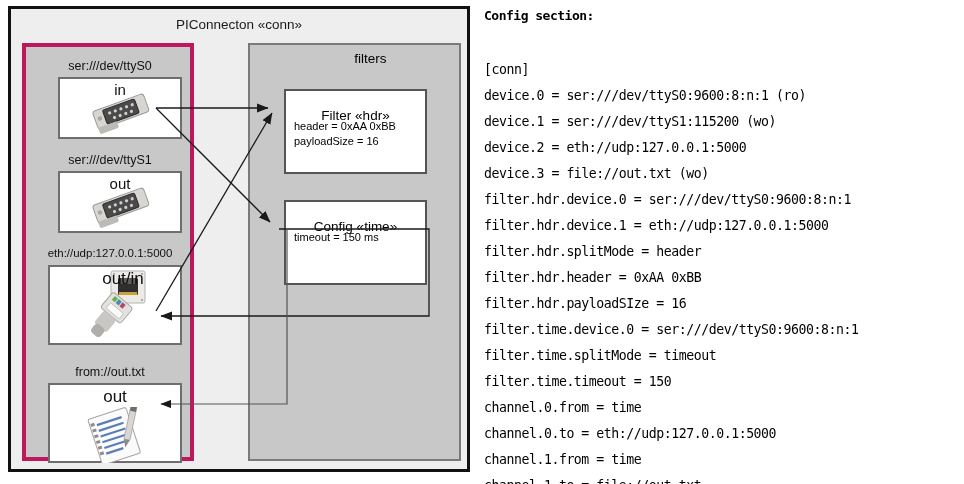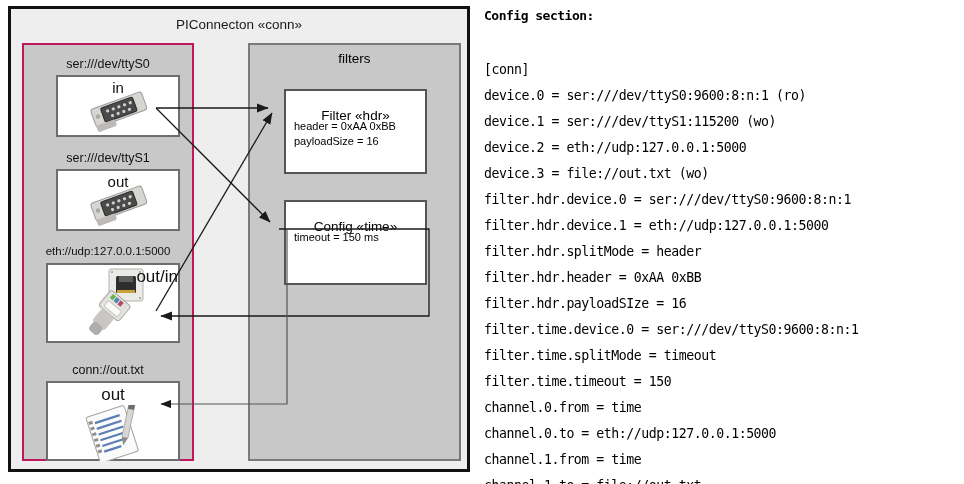--- a/index.html
+++ b/index.html
@@ -40,36 +40,36 @@
     font-size: 13.5px;
     color: #1a1a1a;
   }
 
   
   #devices-group {
     position: absolute;
     left: 11px; top: 34px;
     width: 172px; height: 418px;
     background: #c8c8c8;
-    border: 2px solid #be185d;
+    border: 4px solid #be185d;
     box-sizing: border-box;
   }
 
   
   #filters-group {
     position: absolute;
     left: 237px; top: 34px;
     width: 213px; height: 418px;
     background: #c8c8c8;
     border: 2px solid #7a7a7a;
     box-sizing: border-box;
   }
   #filters-title {
     position: absolute;
-    left: 0; top: 6px;
+    left: 16px; top: 6px;
     width: 100%;
     text-align: center;
     font-size: 13.5px;
   }
 
   .dev-label {
     position: absolute;
     width: 164px;
     left: 2px;
     text-align: center;
@@ -88,21 +88,21 @@
   .dev-dir {
     position: absolute;
     left: 0; top: 2px;
     width: 100%;
     text-align: center;
     font-size: 15px;
     color: #111;
     z-index: 3;
   }
   .dev-dir-left {
-    text-align: right;
+    text-align: center;
     padding-left: 16px;
     box-sizing: border-box;
   }
   .dev-icon {
     position: absolute;
     right: 6px;
     bottom: 3px;
     width: 66px;
     height: 44px;
   }
@@ -253,21 +253,21 @@
             <rect x="25" y="6" width="4" height="5" fill="#4c8ab0"></rect>
             <rect x="30" y="6" width="4" height="5" fill="#b04c6a"></rect>
             <rect x="35" y="6" width="4" height="5" fill="#e0e0e0"></rect>
             <rect x="21" y="14" width="17" height="7" rx="1" fill="#fafafa" stroke="#b8b6b2" stroke-width="0.8"></rect>
             <rect x="21" y="24" width="16" height="16" rx="3" fill="#c9c7c3"></rect>
             <rect x="23" y="38" width="12" height="11" rx="4" fill="#b0aeaa"></rect>
           </g>
         </svg>
       </div>
 
-      <div class="dev-label" style="top:318px;">conn://out.txt</div>
+      <div class="dev-label" style="top:318px;">from://out.txt</div>
       <div class="dev-box" style="top:336px;left:22px;width:134px;height:80px;">
         <div class="dev-dir" style="font-size:17px;">out</div>
         <svg style="position:absolute;left:34px;top:22px;width:68px;height:56px;" viewBox="0 0 68 56">
           <g transform="rotate(-18 34 28)">
             <rect x="10" y="4" width="40" height="48" rx="2" fill="#fbfbfb" stroke="#a6a4a0" stroke-width="1"></rect>
             <g fill="#5b7fb5">
               <rect x="17" y="11" width="26" height="2.2"></rect>
                 <rect x="17" y="17" width="26" height="2.2"></rect>
               <rect x="17" y="23" width="26" height="2.2"></rect>
                 <rect x="17" y="29" width="26" height="2.2"></rect>

